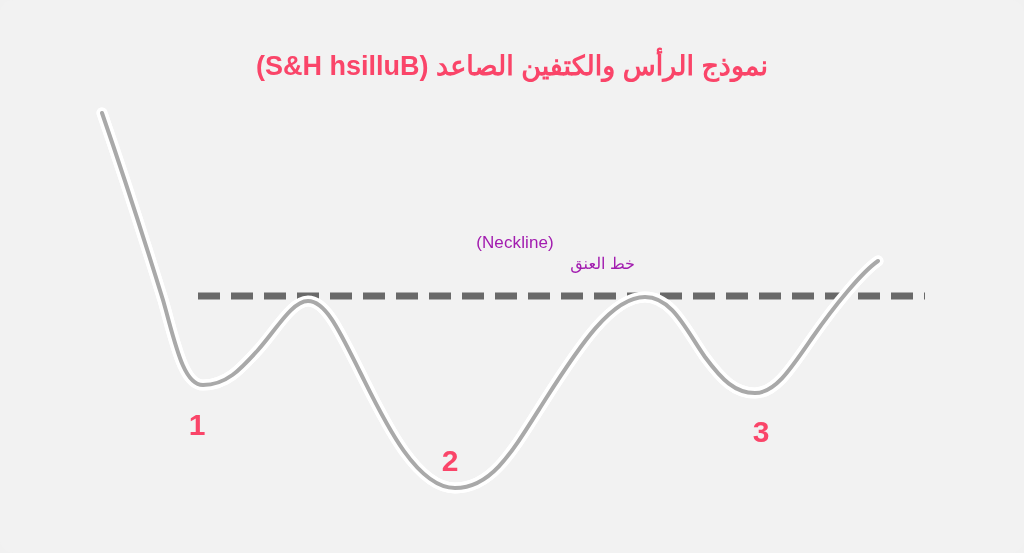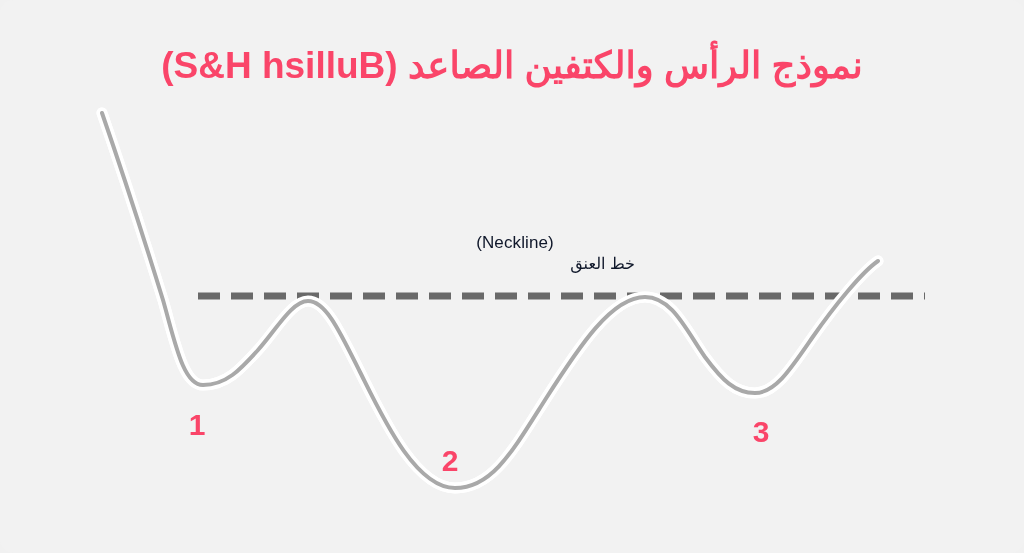--- a/index.html
+++ b/index.html
@@ -30,34 +30,34 @@
     border-radius: 14px;
     box-sizing: border-box;
   }
   #chart-title {
     position: absolute;
     left: 0;
     top: 46px;
     width: 1024px;
     text-align: center;
     color: #fa4569;
-    font-size: 37px;
+    font-size: 27px;
     font-weight: bold;
     line-height: 40px;
     direction: rtl;
     unicode-bidi: bidi-override;
     white-space: nowrap;
   }
   #neckline-label {
     position: absolute;
     left: 395px;
     top: 232px;
     width: 240px;
     text-align: center;
-    color: #0f172a;
+    color: #a21caf;
   }
   #neckline-label .en {
     display: block;
     font-size: 17px;
     line-height: 21px;
     letter-spacing: 0.1px;
   }
   #neckline-label .ar {
     display: block;
     font-size: 16px;

